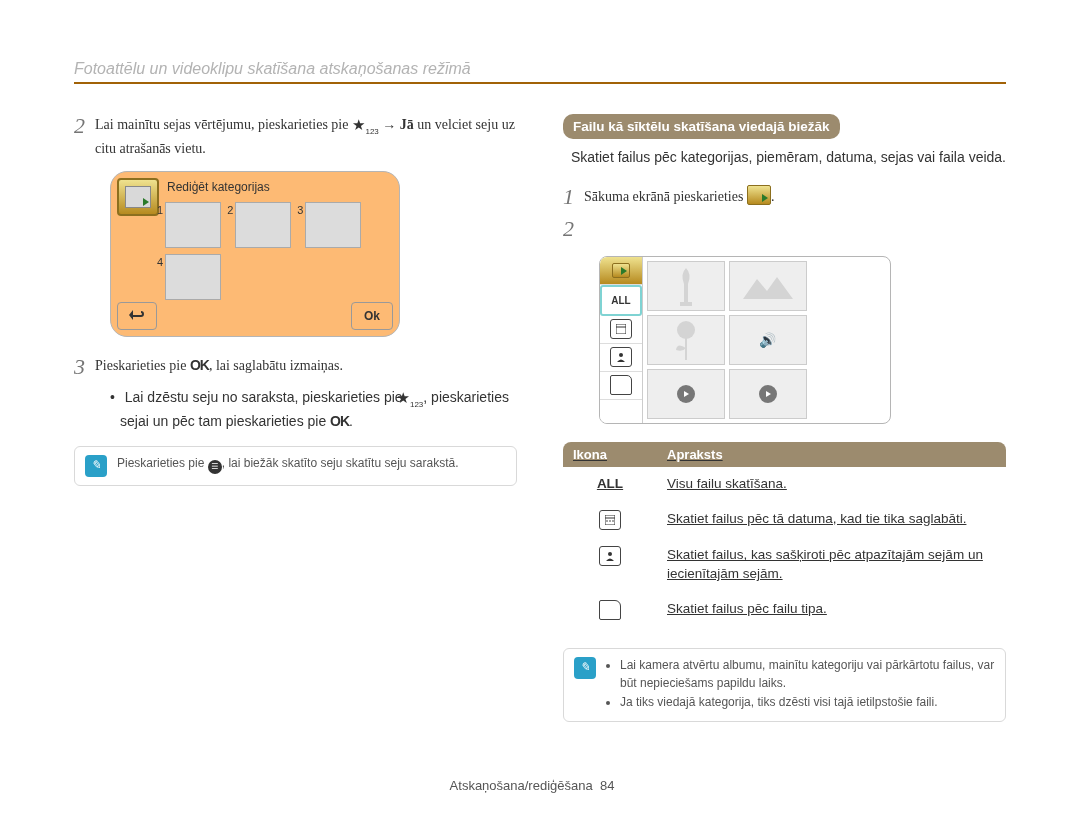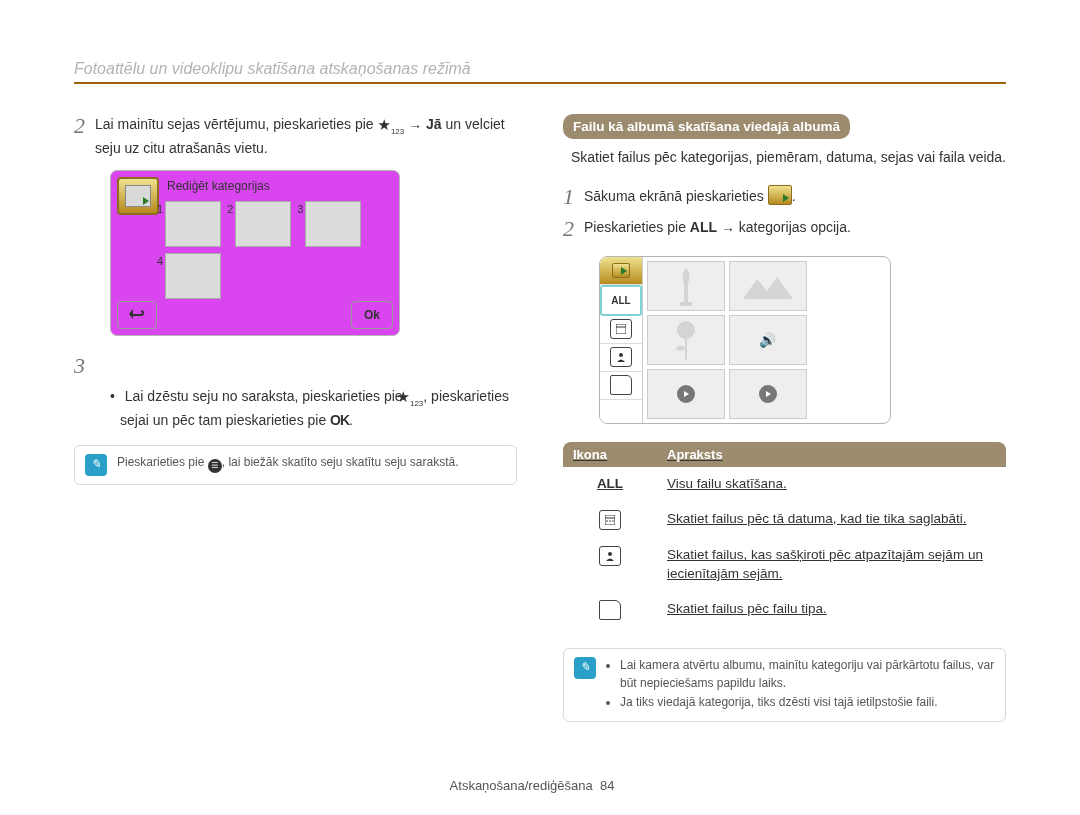--- a/index.html
+++ b/index.html
@@ -3,25 +3,25 @@
 <meta charset="utf-8">
 <style>
   html,body{margin:0;padding:0;background:#fff;font-family:Arial,Helvetica,sans-serif;color:#333;}
   .page{width:1080px;height:815px;position:relative;box-sizing:border-box;padding:60px 74px 0 74px;}
   .section-title{color:#b3b3b3;font-size:16px;font-style:italic;border-bottom:2px solid #a16207;padding-bottom:4px;margin-bottom:30px;}
   .columns{display:flex;gap:46px;}
   .col{width:444px;}
   .step{display:flex;gap:10px;margin-bottom:8px;}
   .step-num{font-size:22px;font-style:italic;color:#757575;line-height:1.1;font-family:Georgia,serif;}
   .step-body{font-size:14px;line-height:1.45;color:#333;}
-  .step-body .inline{display:inline;}
+  .step-body .inline{display:inline;font-family:Liberation Serif, serif;}
   .bold{font-weight:bold;}
   .bullet{font-size:14px;line-height:1.5;margin-left:36px;text-indent:-10px;padding-left:10px;}
   .bullet::before{content:"•";margin-right:6px;}
-  .screenshot{margin:12px 0 18px 36px;width:290px;height:166px;border:1px solid #b5b5b5;border-radius:7px;background:#d946ef;position:relative;box-sizing:border-box;padding:6px;}
+  .screenshot{margin:12px 0 18px 36px;width:290px;height:166px;border:1px solid #b5b5b5;border-radius:17px;background:#fdba74;position:relative;box-sizing:border-box;padding:6px;}
   .ss-topicon{width:38px;height:34px;border:2px solid #8c6f1e;background:linear-gradient(#efe28f,#b68a1f);border-radius:4px;display:flex;align-items:center;justify-content:center;}
   .ss-topicon .inner{width:24px;height:20px;background:#d9d9d9;border:1px solid #888;position:relative;}
   .ss-topicon .play{position:absolute;bottom:1px;right:1px;width:0;height:0;border-left:6px solid #2a7a2a;border-top:4px solid transparent;border-bottom:4px solid transparent;}
   .ss-label{position:absolute;top:8px;left:56px;font-size:12px;}
   .ss-grid{position:absolute;top:30px;left:46px;display:flex;flex-wrap:wrap;gap:6px;width:220px;}
   .sscell{display:flex;align-items:flex-start;gap:2px;}
   .sscell .n{font-size:11px;margin-top:2px;}
   .thumb{width:54px;height:44px;background:#dcdcdc;border:1px solid #aaa;}
   .ss-back{position:absolute;bottom:6px;left:6px;width:38px;height:26px;border:1px solid #999;border-radius:4px;display:flex;align-items:center;justify-content:center;}
   .ss-ok{position:absolute;bottom:6px;right:6px;width:40px;height:26px;border:1px solid #999;border-radius:4px;display:flex;align-items:center;justify-content:center;font-size:12px;font-weight:bold;}
@@ -100,49 +100,49 @@
         <div class="ss-back">
           <svg width="16" height="12" viewBox="0 0 16 12">
               <path d="M4 0 L0 5 L4 10 L4 7 L12 7 Q15 7 15 4 Q15 1 12 1 L12 3 Q13 3 13 4 Q13 5 12 5 L4 5 Z" fill="#333"></path>
             </svg>
         </div>
         <div class="ss-ok">Ok</div>
       </div>
 
       <div class="step">
         <div class="step-num">3</div>
+        <div class="step-body">
+          <span class="inline">Pieskarieties pie </span><span class="oktext">OK</span><span class="inline">, lai saglabātu izmaiņas.</span>
+        </div>
       </div>
 
       <div class="bullet">
         <span>Lai dzēstu seju no saraksta, pieskarieties pie </span><span class="star">★<sub>123</sub></span><span>, pieskarieties sejai un pēc tam pieskarieties pie </span><span class="oktext">OK</span><span>.</span>
       </div>
 
       <div class="note">
         <div class="note-icon">✎</div>
         <div>
           <span>Pieskarieties pie </span><span style="display:inline-block;width:14px;height:14px;border-radius:50%;background:#333;color:#fff;font-size:8px;text-align:center;line-height:14px;vertical-align:-2px">☰</span><span>, lai biežāk skatīto seju skatītu seju sarakstā.</span>
         </div>
       </div>
     </div>
 
     <div class="col">
-      <div class="heading-box">Failu kā albumā skatīšana viedajā albumā</div>
+      <div class="heading-box">Failu kā sīktēlu skatīšana viedajā biežāk</div>
       <div class="para">Skatiet failus pēc kategorijas, piemēram, datuma, sejas vai faila veida.</div>
 
       <div class="step">
         <div class="step-num">1</div>
         <div class="step-body">
           <span class="inline">Sākuma ekrānā pieskarieties </span><span class="icon-album"></span><span class="inline">.</span>
         </div>
       </div>
       <div class="step">
         <div class="step-num">2</div>
-        <div class="step-body">
-          <span class="inline">Pieskarieties pie </span><span class="bold inline">ALL</span><span class="inline"> → kategorijas opcija.</span>
-        </div>
       </div>
 
       <div class="album-ss">
         <div class="album-side">
           <div class="album-tab gold">
               <span class="icon-album" style="width:16px;height:13px"></span>
             </div>
           <div class="album-tab sel">ALL</div>
           <div class="album-tab">
               <span class="ibox">

